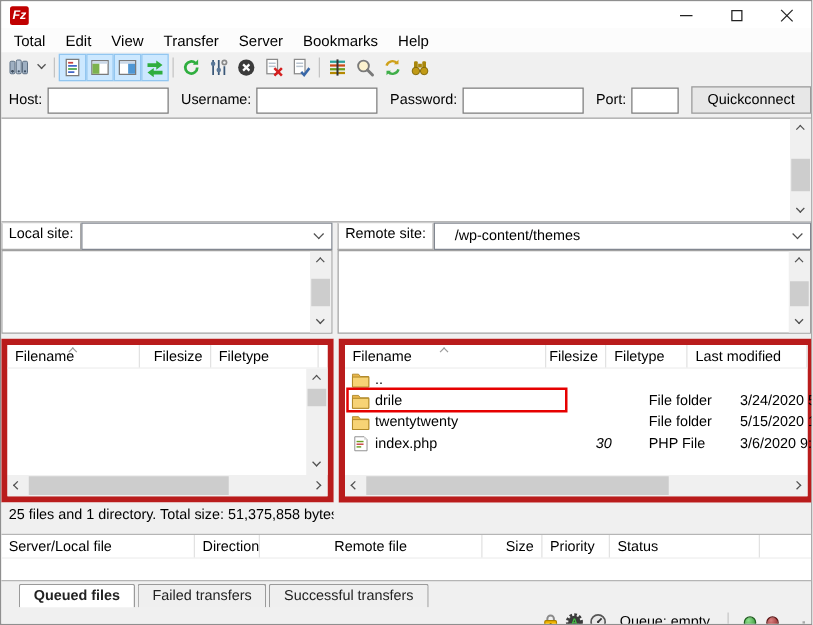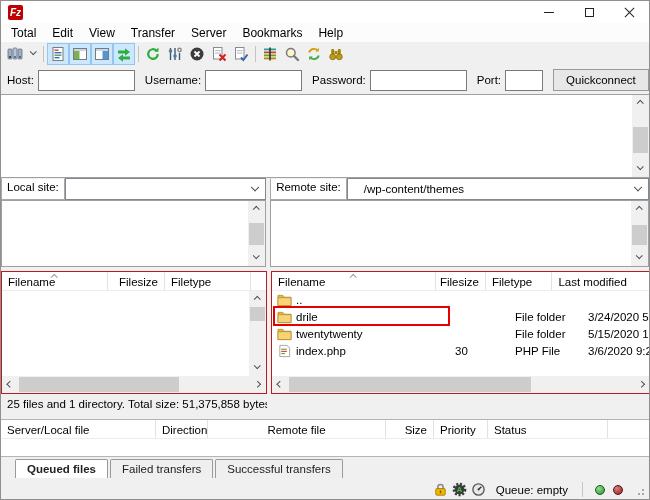--- a/index.html
+++ b/index.html
@@ -64,32 +64,32 @@
   .pane { display:flex; flex-direction:column; }
   .pane.local { width:266px;border-radius:19px; }
   .pane-gap { width:4px; background:#f0f0f0; flex:none; }
   .pane.remote { width:380px; }
   .site-row { height:22px; display:flex; align-items:stretch; flex:none; }
   .site-label { background:#fff; border:1px solid #a8a8a8; border-top-color:#f0f0f0; padding:2px 5px 0 5px; white-space:nowrap; }
   .site-combo { flex:1; background:#fff; border:1px solid #828790; display:flex; align-items:center; padding-left:16px; position:relative; }
   .site-combo .chev { position:absolute; right:7px; top:8px; }
   .tree { height:67px; background:#fff; border:1px solid #a0a0a0; position:relative; flex:none; }
 
-  .list { border:1px solid #b91c1c; background:#fff; display:flex; flex-direction:column; flex:none; }
+  .list { border:5px solid #b91c1c; background:#fff; display:flex; flex-direction:column; flex:none; }
   .list-header { height:19px; display:flex; border-bottom:1px solid #ececec; flex:none; background:#fff; }
   .hcell { position:relative; border-right:1px solid #e2e2e2; display:flex; align-items:flex-end; padding:0 6px 2px 6px; white-space:nowrap; overflow:hidden; }
   .hcell.right { justify-content:flex-end;text-align:right; }
   .hcell .sort { position:absolute; top:2px; left:50%; margin-left:-3px; }
   .list-body { position:relative; background:#fff; }
   .list-body.local-body { height:85px; }
   .list-body.remote-body { height:85px; }
   .frow { height:17px; display:flex; align-items:center; position:relative; }
   .fcell { white-space:nowrap; overflow:hidden; flex:none; padding:0 6px 0 0; }
   .fcell.name { display:flex; align-items:center; padding-left:5px; }
-  .fcell.right { text-align:left; }
+  .fcell.right { text-align:center;font-style:italic; }
   .fico { width:15px; height:14px; margin-right:4px; flex:none; display:inline-flex; }
   .fico svg { width:15px; height:14px; }
   .annotation { position:absolute; left:1px; top:-2px; width:177px; height:20px; border:2px solid var(--annotation-red,#e60000); z-index:5; pointer-events:none; }
   .pane-status { height:21px; background:#f0f0f0; padding:4px 6px 0 6px; white-space:nowrap; overflow:hidden; flex:none; }
   .pane.remote .pane-status { border-left:1px solid #c9c9c9; }
 
   .splitter { height:4px; background:#f0f0f0; flex:none; }
 
   
   .queue-header { height:20px; background:#fff; border-top:1px solid #b5b5b5; border-bottom:1px solid #ececec; display:flex; flex:none; }

